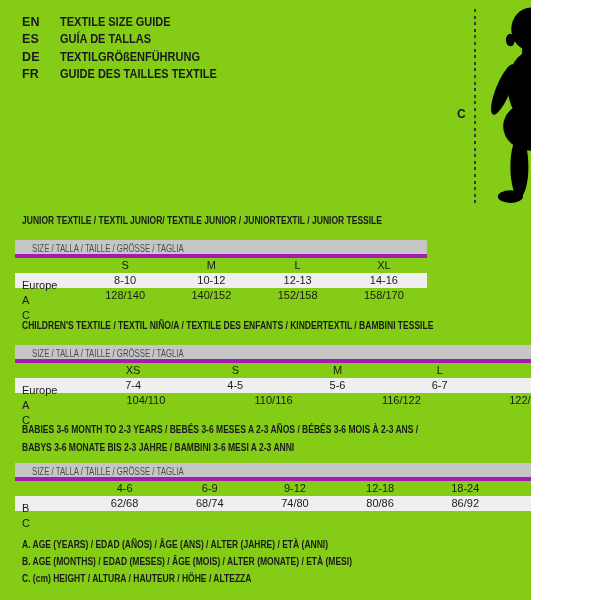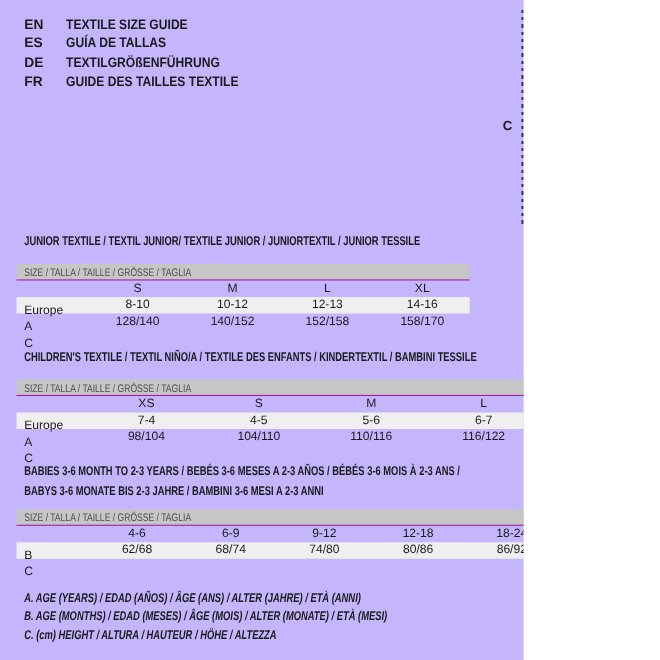--- a/index.html
+++ b/index.html
@@ -1,17 +1,17 @@
 <!DOCTYPE html>
 <html><head>
 <meta charset="utf-8">
 <style>
   html,body { margin:0; padding:0; background:#fff; }
   .canvas {
-    position:relative; width:476px; height:600px; background:#c4b5fd;
+    position:relative; width:531px; height:600px; background:#84cc16;
     font-family:"Liberation Sans", sans-serif; color:#1a1a1a; overflow:hidden;
   }
   
   .langs { position:absolute; top:13px; left:22px; }
   .lang-row { display:flex; height:17.5px; align-items:center; }
   .lang-code { width:38px; font-weight:bold; font-size:12.5px; letter-spacing:.2px; }
   .lang-label {
     font-weight:bold; font-size:12.5px; white-space:nowrap;
     transform:scaleX(.88); transform-origin:0 50%;
   }
@@ -24,32 +24,32 @@
   .silhouette { position:absolute; left:486px; top:4px; }
   
   .sec-title { position:absolute; left:22px; }
   .sec-title .line {
     font-weight:bold; font-size:11.5px; line-height:17.5px; white-space:nowrap;
     transform:scaleX(.74); transform-origin:0 50%;
   }
   .tbl { position:absolute; left:15px; }
   .tbl-head {
     height:14px; line-height:14px; background:#c6c6c6;
-    border-bottom:1px solid #a21caf; padding-left:7px;
+    border-bottom:4px solid #a21caf; padding-left:17px;
   }
   .tbl-head span {
     display:inline-block; font-size:10px; color:#4d4d4d; white-space:nowrap;
     transform:scaleX(.78); transform-origin:0 50%;
   }
   .tbl-row { display:flex; height:15px; line-height:15px; font-size:11px; }
   .tbl > .tbl-row:nth-child(3) { background:#efefef; }
   .tbl-row .rlabel { width:60px; padding-left:7px;margin-top:20px; }
   .tbl-row .cell { flex:1; text-align:center; }
   
-  .footnotes { position:absolute; left:22px; top:536px;font-style:italic; }
+  .footnotes { position:absolute; left:22px; top:536px; }
   .footnotes .line {
     font-weight:bold; font-size:11.5px; line-height:17px; white-space:nowrap;
     transform:scaleX(.74); transform-origin:0 50%;
   }
 </style>
 </head>
 <body>
 
 <div class="canvas">
 
@@ -139,21 +139,20 @@
     <div class="tbl-row">
       <span class="rlabel">A</span>
       <span class="cell">7-4</span>
       <span class="cell">4-5</span>
       <span class="cell">5-6</span>
       <span class="cell">6-7</span>
       <span class="cell">7-8</span>
     </div>
     <div class="tbl-row">
       <span class="rlabel">C</span>
-      <span class="cell">98/104</span>
       <span class="cell">104/110</span>
       <span class="cell">110/116</span>
       <span class="cell">116/122</span>
       <span class="cell">122/128</span>
     </div>
   </div>
 
   <div class="sec-title" style="top:421px">
     <div class="line">BABIES 3-6 MONTH TO 2-3 YEARS / BEBÉS 3-6 MESES A 2-3 AÑOS / BÉBÉS 3-6 MOIS À 2-3 ANS /</div>
     <div class="line">BABYS 3-6 MONATE BIS 2-3 JAHRE / BAMBINI 3-6 MESI A 2-3 ANNI</div>

